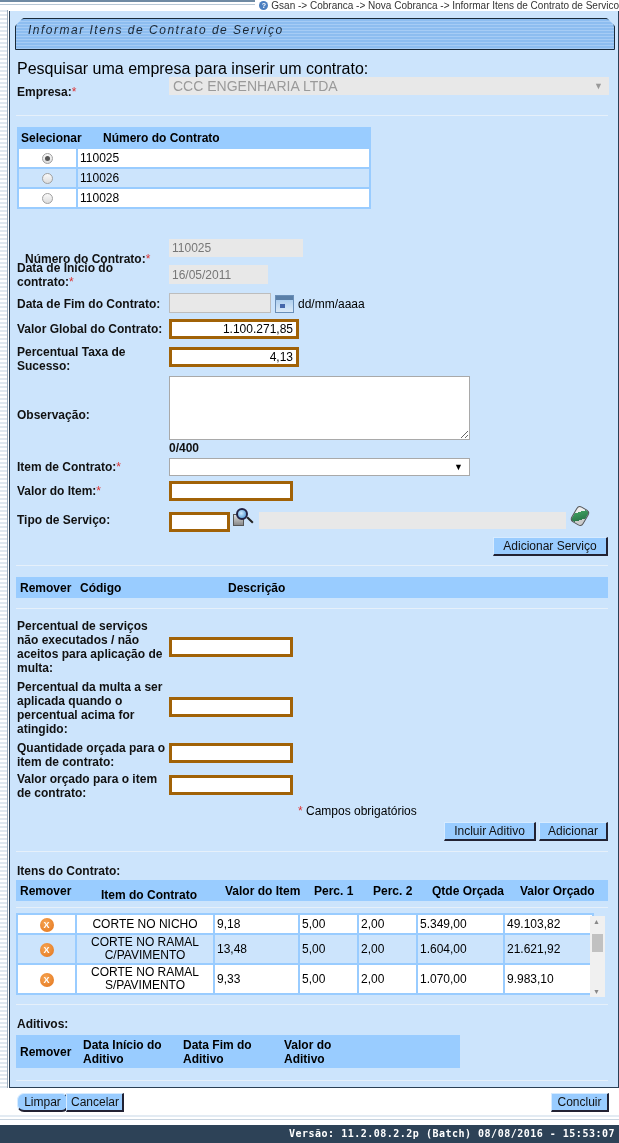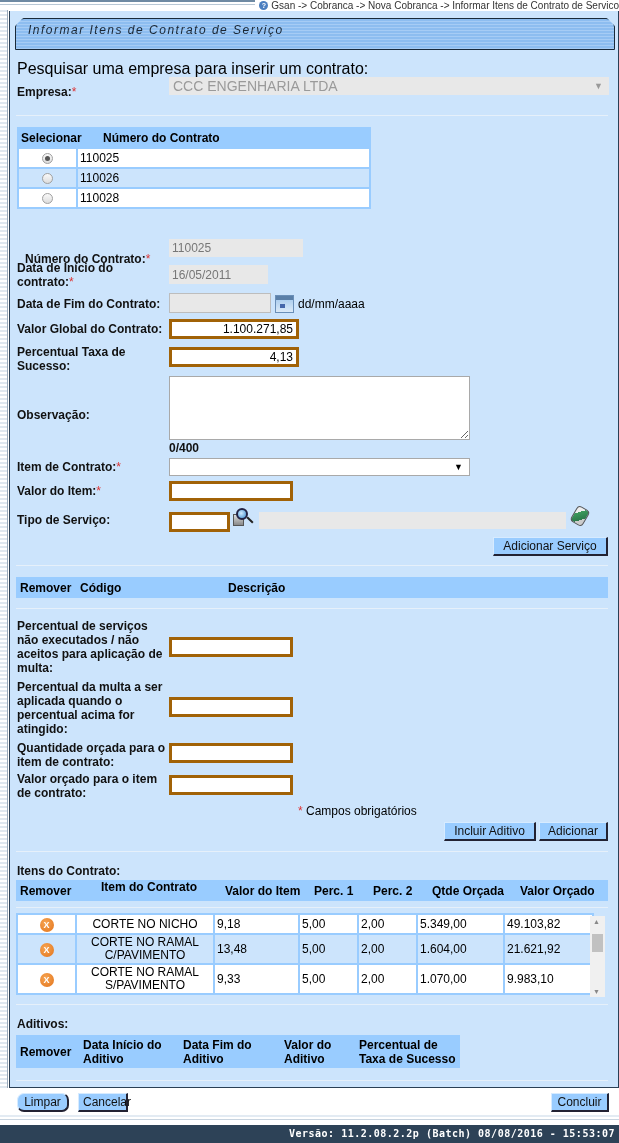--- a/index.html
+++ b/index.html
@@ -236,21 +236,21 @@
   </div>
 
   <button class="btn" style="left:434px; top:811px; width:92px;">Incluir Aditivo</button>
   <button class="btn" style="left:529px; top:811px; width:69px;">Adicionar</button>
 
   <div class="hr" style="top:840px;"></div>
 
   <div class="abs lbl" style="left:7px; top:853px;">Itens do Contrato:</div>
   <div class="hdr-row" style="left:6px; top:869px; width:592px; height:21px;">
     <span class="abs" style="left:4px; top:4px;">Remover</span>
-    <span class="abs" style="left:63px; top:0;padding-left:22px;">Item do Contrato</span>
+    <span class="abs" style="left:63px; top:8px;padding-left:22px;">Item do Contrato</span>
     <span class="abs" style="left:209px; top:4px;">Valor do Item</span>
     <span class="abs" style="left:298px; top:4px;">Perc. 1</span>
     <span class="abs" style="left:357px; top:4px;">Perc. 2</span>
     <span class="abs" style="left:416px; top:4px;">Qtde Orçada</span>
     <span class="abs" style="left:504px; top:4px;">Valor Orçado</span>
   </div>
 
   <div class="hr" style="top:896px;"></div>
 
   <div class="items-scroll" style="left:6px; top:902px; width:592px; height:86px; background:#cce4fc;">
@@ -293,25 +293,24 @@
   </div>
 
   <div class="hr" style="top:993px;"></div>
 
   <div class="abs lbl" style="left:7px; top:1006px;">Aditivos:</div>
   <div class="hdr-row" style="left:6px; top:1024px; width:444px; height:33px; line-height:14px;">
     <span class="abs" style="left:4px; top:10px;">Remover</span>
     <span class="abs" style="left:67px; top:3px; width:90px;">Data Início do Aditivo</span>
     <span class="abs" style="left:167px; top:3px; width:80px;">Data Fim do Aditivo</span>
     <span class="abs" style="left:268px; top:3px; width:60px;">Valor do Aditivo</span>
-    <span class="abs" style="left:343px; top:3px; width:105px;">Percentual de Taxa de Sucesso</span>
   </div>
 
   <div class="hr" style="top:1069px;"></div>
 
   <button class="btn" style="left:7px; top:1082px; width:52px;border-radius:7px;">Limpar</button>
-  <button class="btn" style="left:68px; top:1082px; width:50px;">Cancelar</button>
+  <button class="btn" style="left:56px; top:1082px; width:58px;">Cancelar</button>
   <button class="btn" style="left:541px; top:1082px; width:58px;">Concluir</button>
 </div>
 
 <div class="footer-sep1"></div>
 <div class="footer-sep2"></div>
 <div class="footer">Versão: 11.2.08.2.2p (Batch) 08/08/2016 - 15:53:07</div>
 
 </body></html>

